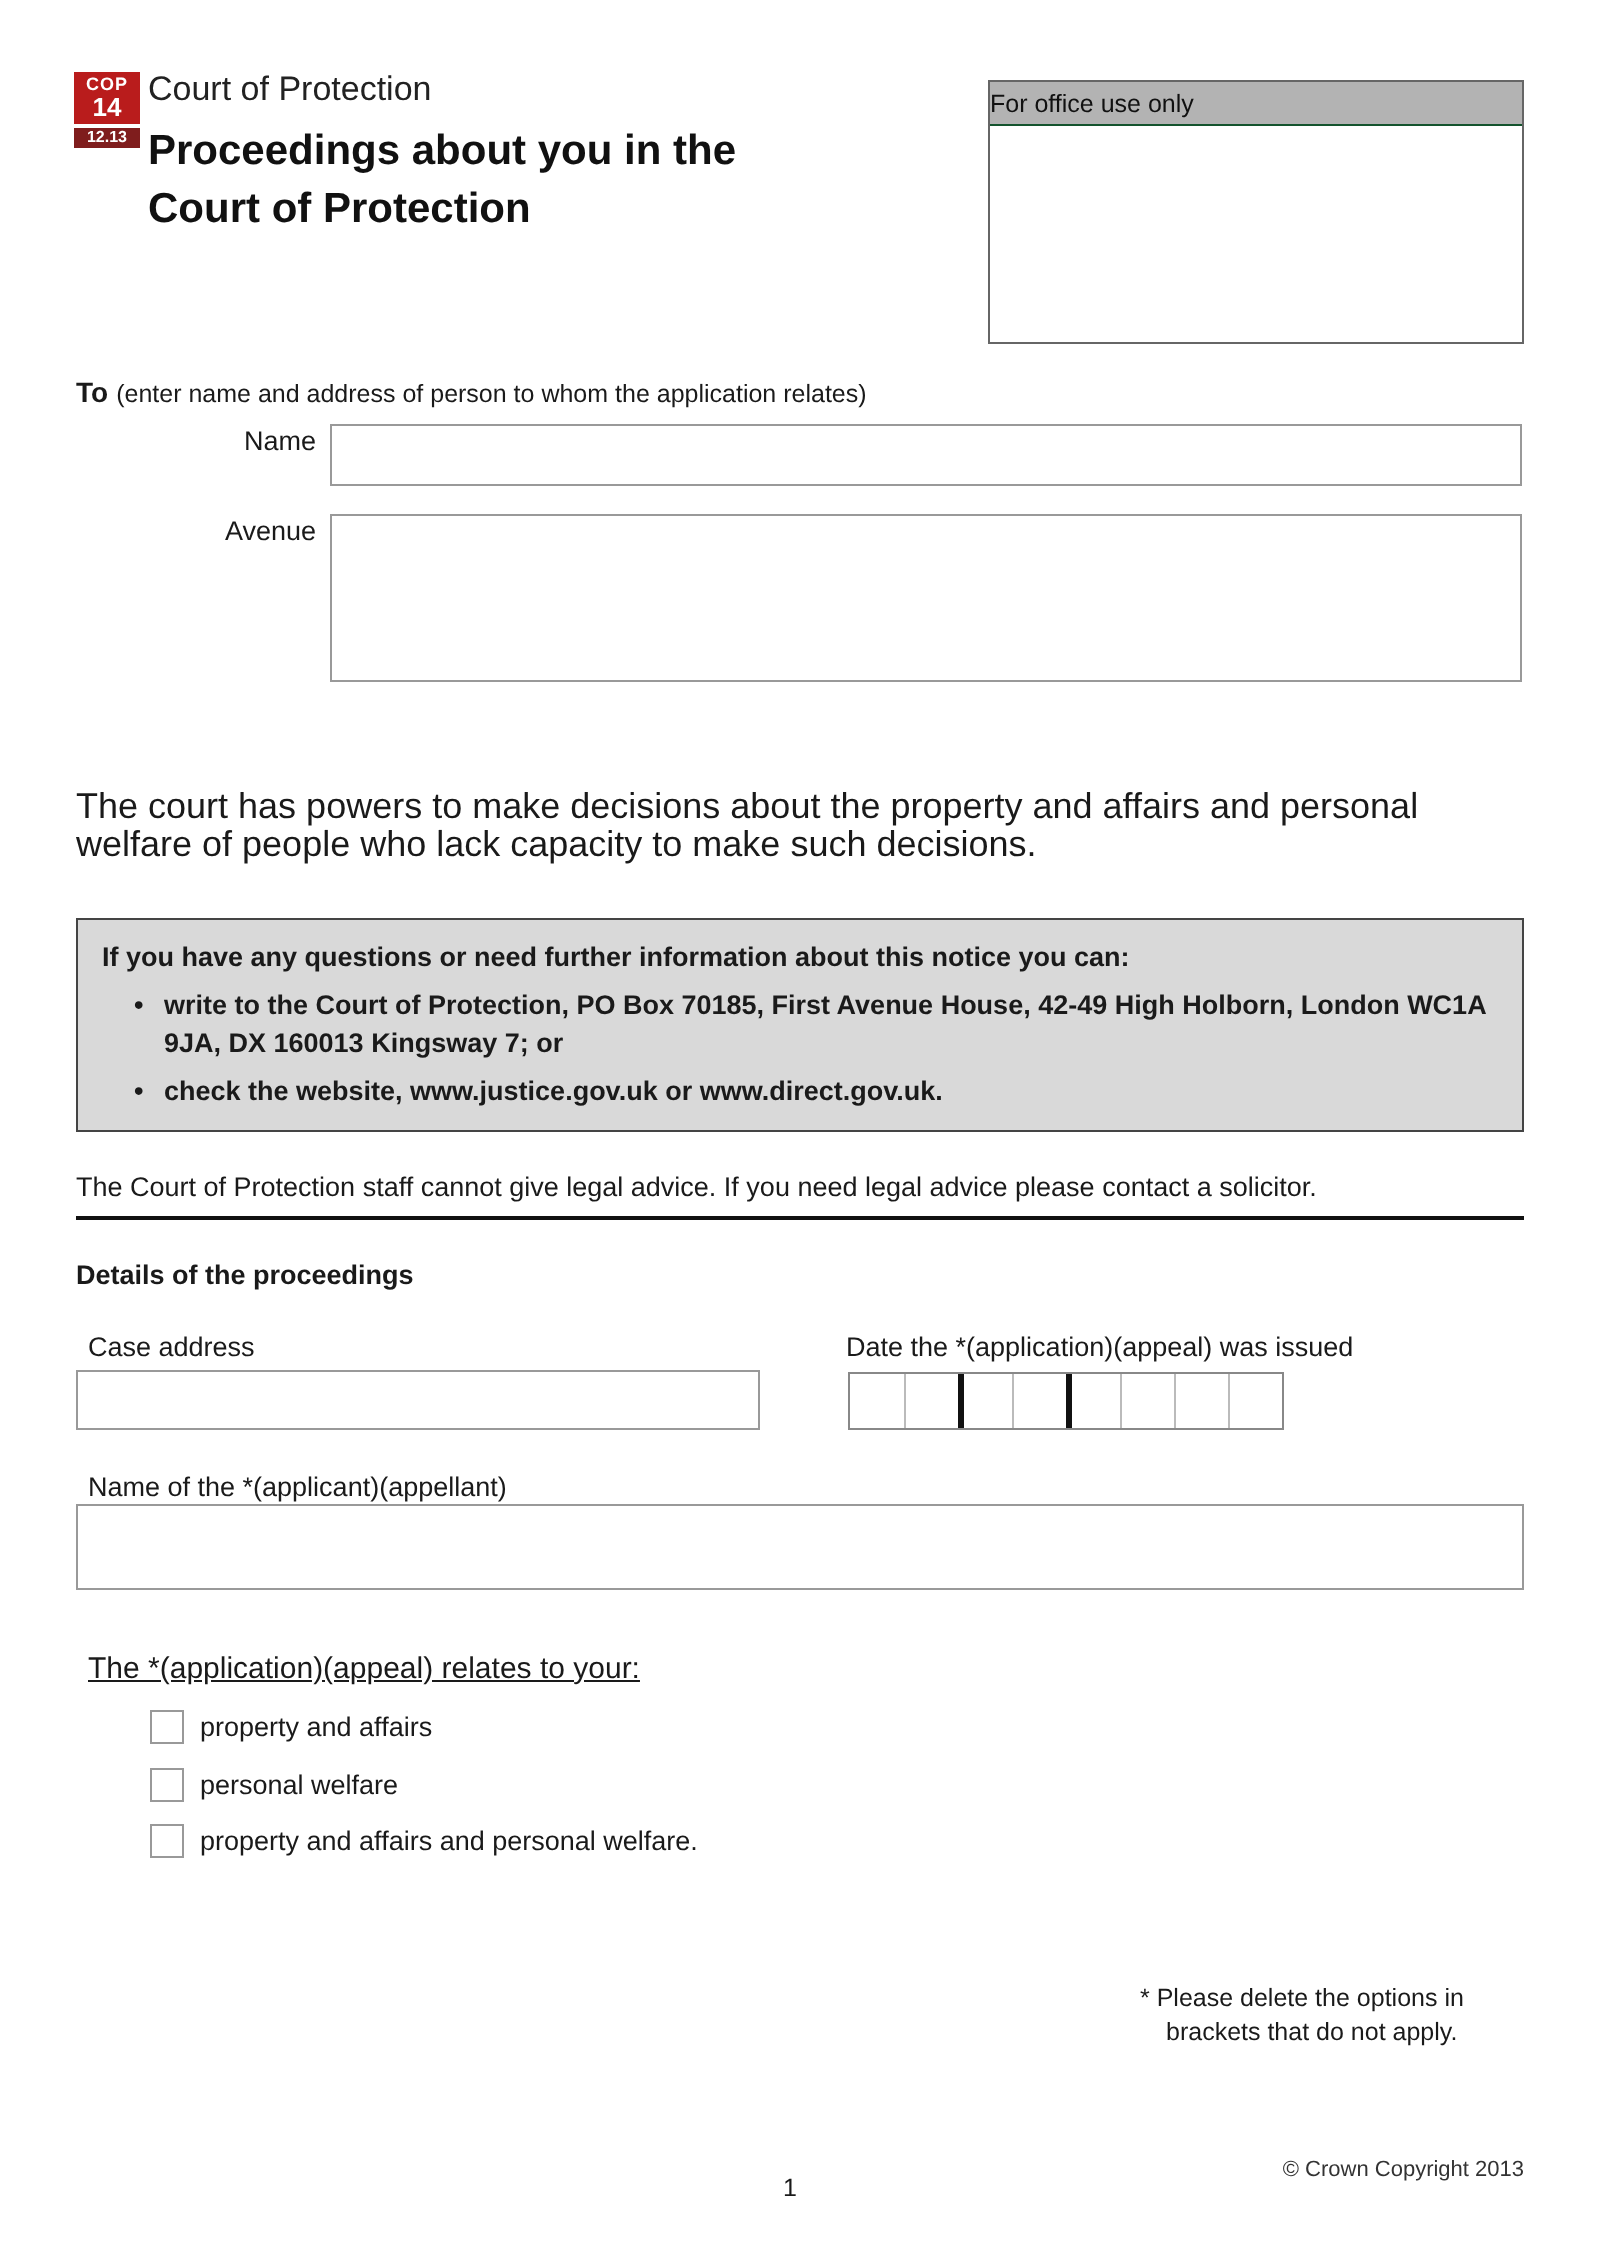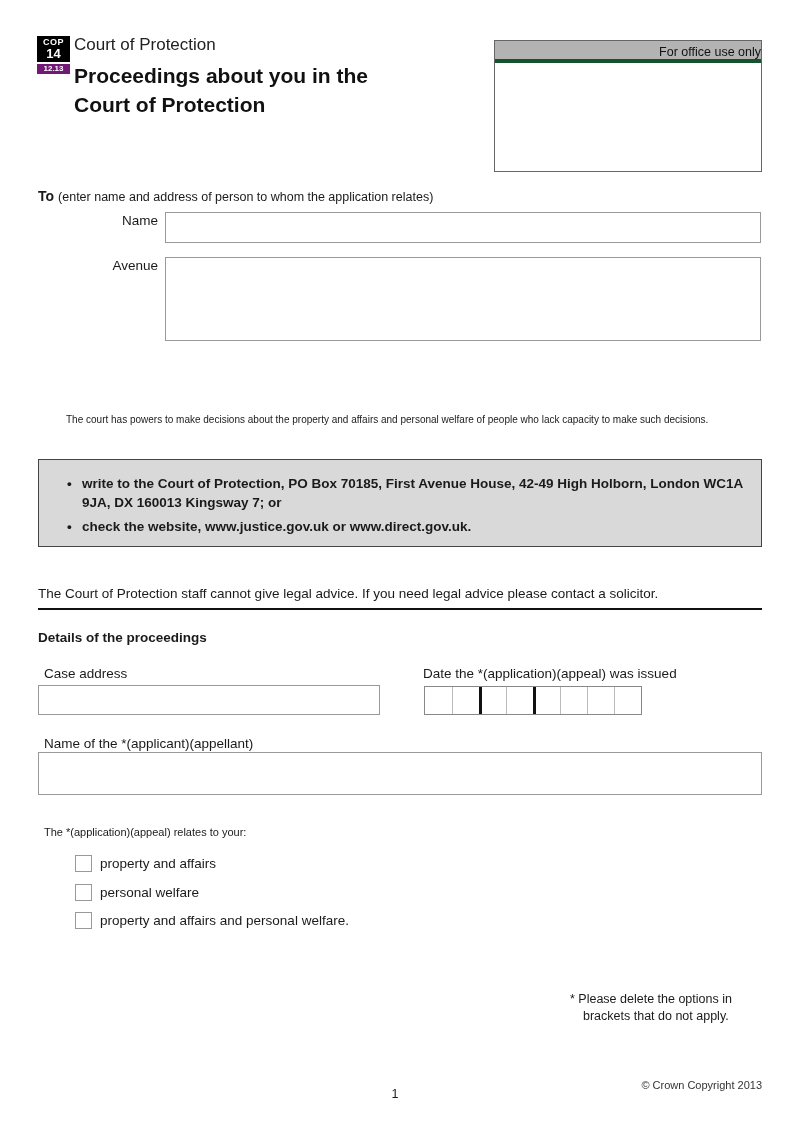--- a/index.html
+++ b/index.html
@@ -5,49 +5,49 @@
   * { margin:0; padding:0; box-sizing:border-box; }
   html,body { background:#e8e8e8; }
   .page {
     position:relative; width:800px; height:1130px; margin:0 auto;
     background:#ffffff; font-family:"Liberation Sans","DejaVu Sans",sans-serif;
     color:#1a1a1a; overflow:hidden;
   }
 
   
   .badge { position:absolute; left:37px; top:36px; width:33px; }
-  .badge-main { background:#000000; color:#fff; text-align:center; padding:2px 0 2px; }
+  .badge-main { background:#b91c1c; color:#fff; text-align:center; padding:2px 0 2px; }
   .badge-code { font-size:9px; font-weight:bold; line-height:9px; letter-spacing:0.5px; }
   .badge-num  { font-size:13px; font-weight:bold; line-height:13px; }
-  .badge-ver  { margin-top:2px; background:#701a75; color:#fff; text-align:center;
+  .badge-ver  { margin-top:2px; background:#7f1d1d; color:#fff; text-align:center;
                 font-size:8px; font-weight:bold; line-height:10px; }
 
   .org-title { position:absolute; left:74px; top:35px; font-size:17px; color:#222; }
   .form-title { position:absolute; left:74px; top:61px; font-size:21px; font-weight:bold;
                 line-height:29px; color:#111; }
 
   
   .office-box { position:absolute; left:494px; top:40px; width:268px; height:132px;
                 border:1px solid #666; background:#fff; }
-  .office-box-header { height:22px; background:#b3b3b3; border-bottom:4px solid #14532d;
-                text-align:right; font-size:12.5px; line-height:22px; color:#111; }
+  .office-box-header { height:22px; background:#b3b3b3; border-bottom:1px solid #14532d;
+                text-align:left; font-size:12.5px; line-height:22px; color:#111; }
 
   
   .to-line { position:absolute; left:38px; top:188px; font-size:12.5px; }
   .to-line b { font-size:14px; margin-right:4px; }
   .field-label { position:absolute; left:38px; width:120px; text-align:right; font-size:13.5px; }
   .lbl-name { top:213px; }
   .lbl-address { top:258px; }
   .input-box { position:absolute; border:1px solid #999; background:#fff; font-size:13.5px;
                font-family:inherit; color:#1a1a1a; padding:4px 6px; }
   .name-input { left:165px; top:212px; width:596px; height:31px; }
   .address-input { left:165px; top:257px; width:596px; height:84px; resize:none; }
 
-  .intro-par { position:absolute; left:38px; top:410px; width:724px;
-               font-size:10px; line-height:19px;margin-left:28px; }
+  .intro-par { position:absolute; left:38px; top:394px; width:724px;
+               font-size:18px; line-height:19px; }
 
   
   .info-box { position:absolute; left:38px; top:459px; width:724px;
               background:#d9d9d9; border:1px solid #444; padding:9px 12px 10px;
               font-weight:bold; font-size:13.5px; line-height:19px; }
   .info-box ul { list-style:none; margin-top:2px; }
   .info-box li { position:relative; padding-left:17px; margin-top:5px; margin-left:14px; }
   .info-box li::before { content:"•"; position:absolute; left:2px; }
 
   .advice-line { position:absolute; left:38px; top:586px; width:724px; font-size:13.5px; }
@@ -61,21 +61,21 @@
   .date-label { position:absolute; left:423px; top:666px; font-size:13.5px;text-align:center; }
   .date-grid { position:absolute; left:424px; top:686px; display:flex;
                border:1px solid #888; background:#fff; height:29px; }
   .date-cell { width:27px; border-left:1px solid #bbb; }
   .date-cell:first-child { border-left:none; }
   .date-cell.sep { border-left:3px solid #111; }
 
   .applicant-label { position:absolute; left:44px; top:736px; font-size:13.5px; }
   .applicant-input { left:38px; top:752px; width:724px; height:43px; resize:none; }
 
-  .relates-line { position:absolute; left:44px; top:826px; font-size:11px; }
+  .relates-line { position:absolute; left:44px; top:826px; font-size:15px;text-decoration:underline; }
   .chk-row { position:absolute; left:75px; display:flex; align-items:center; }
   .chk-row-1 { top:855px; } .chk-row-2 { top:884px; } .chk-row-3 { top:912px; }
   .chk-box { width:17px; height:17px; border:1px solid #999; background:#fff; cursor:pointer; }
   .chk-label { margin-left:8px; font-size:13.5px; }
 
   .footnote { position:absolute; left:570px; top:991px; font-size:12.5px; line-height:17px; }
   .footnote .fn2 { margin-left:13px; }
 
   .page-num { position:absolute; left:385px; top:1087px; width:20px; text-align:center; font-size:12.5px; }
   .copyright { position:absolute; right:38px; top:1079px; font-size:11px; color:#333; }
@@ -106,20 +106,21 @@
     <b>To</b><span>(enter name and address of person to whom the application relates)</span>
   </div>
   <div class="field-label lbl-name">Name</div>
   <input type="text" class="input-box name-input" value="" style="">
   <div class="field-label lbl-address">Avenue</div>
   <textarea class="input-box address-input" style=""></textarea>
 
   <div class="intro-par">The court has powers to make decisions about the property and affairs and personal welfare of people who lack capacity to make such decisions.</div>
 
   <div class="info-box">
+    <div>If you have any questions or need further information about this notice you can:</div>
     <ul>
       <li>write to the Court of Protection, PO Box 70185, First Avenue House, 42-49 High Holborn, London WC1A 9JA, DX 160013 Kingsway 7; or</li>
       <li>check the website, www.justice.gov.uk or www.direct.gov.uk.</li>
     </ul>
   </div>
 
   <div class="advice-line">The Court of Protection staff cannot give legal advice. If you need legal advice please contact a solicitor.</div>
   <div class="rule"></div>
 
   <div class="section-heading">Details of the proceedings</div>

